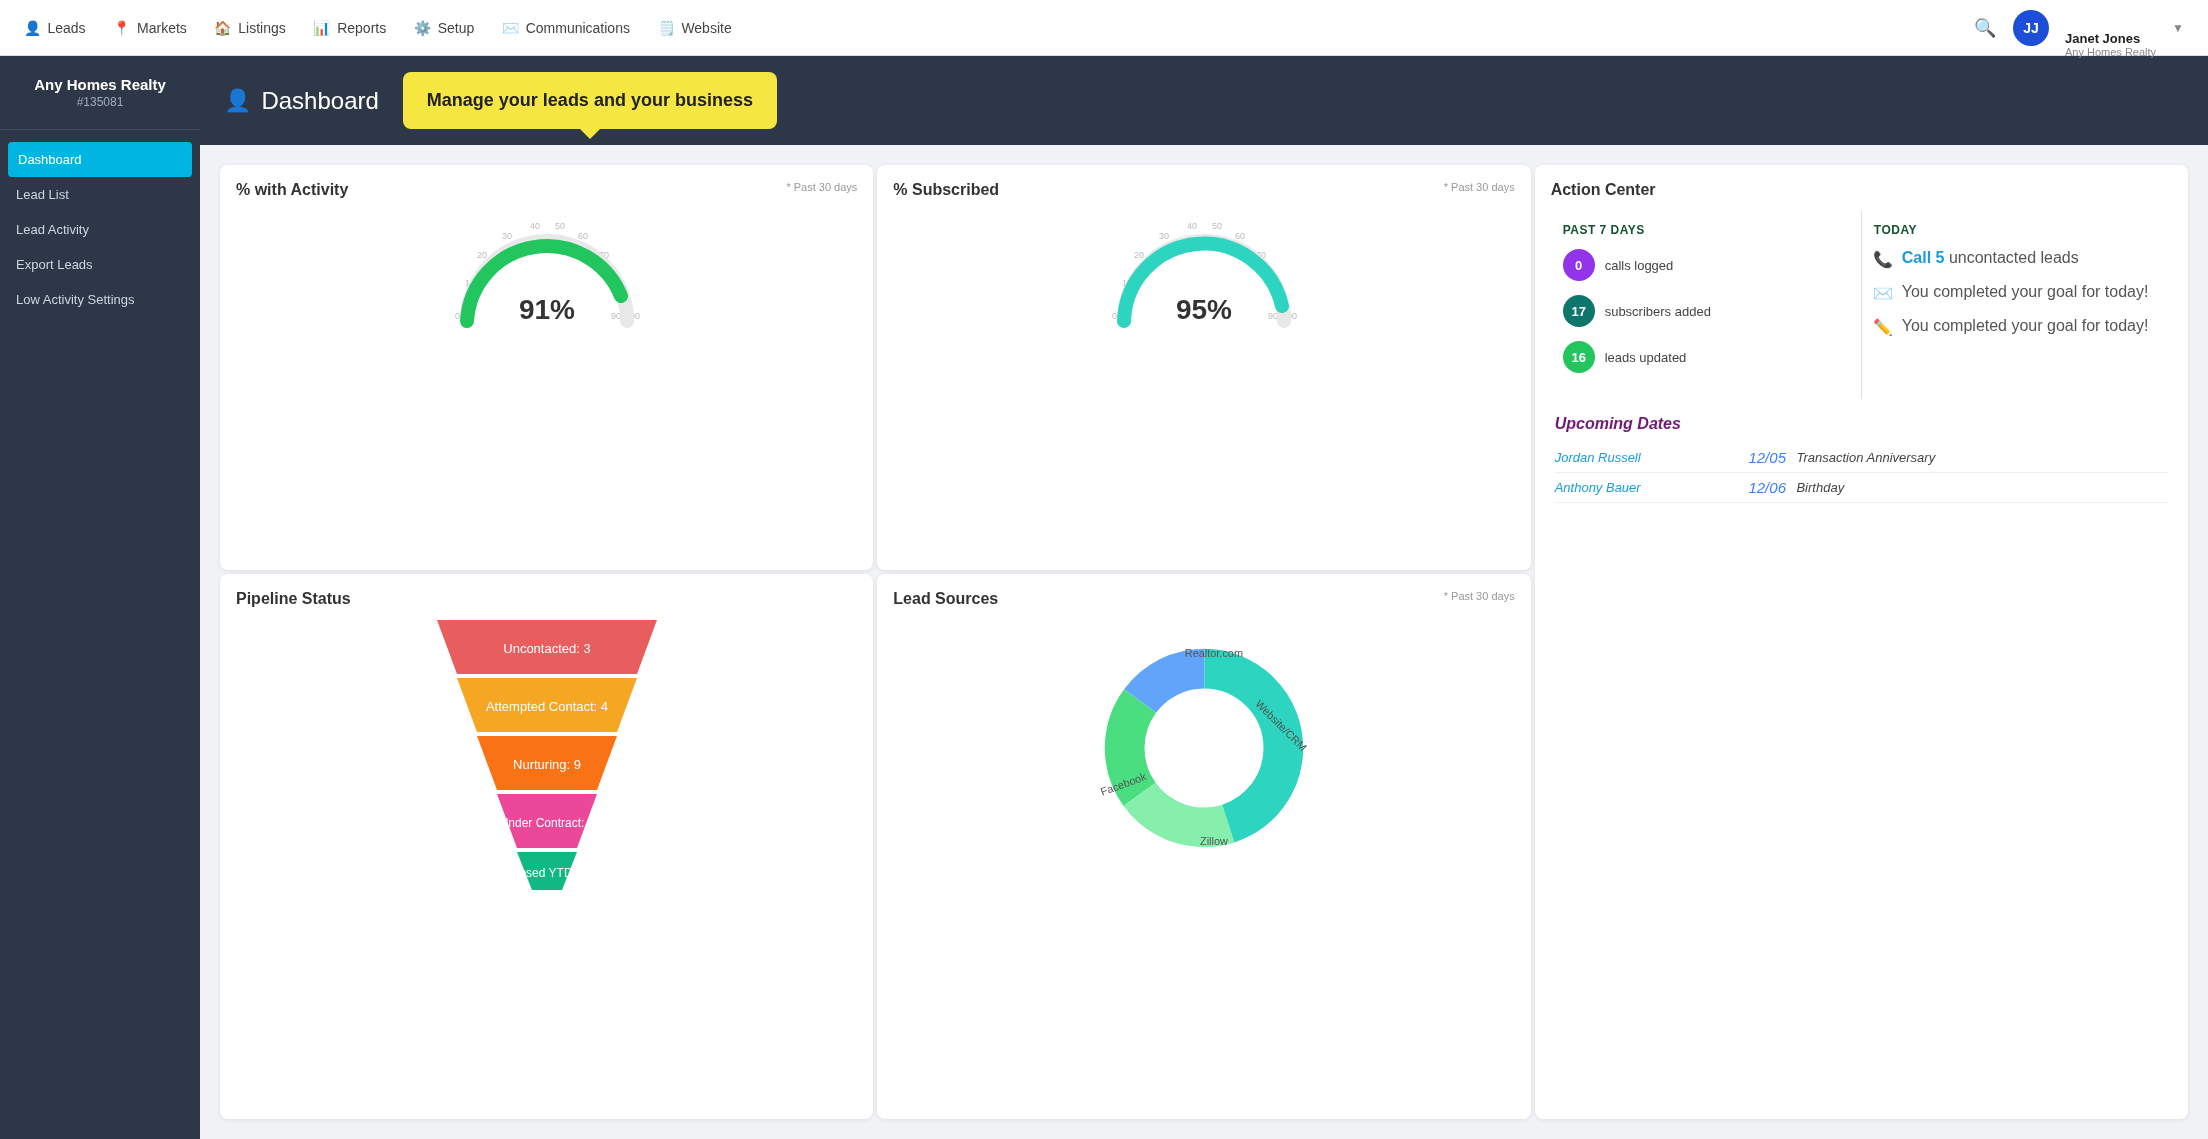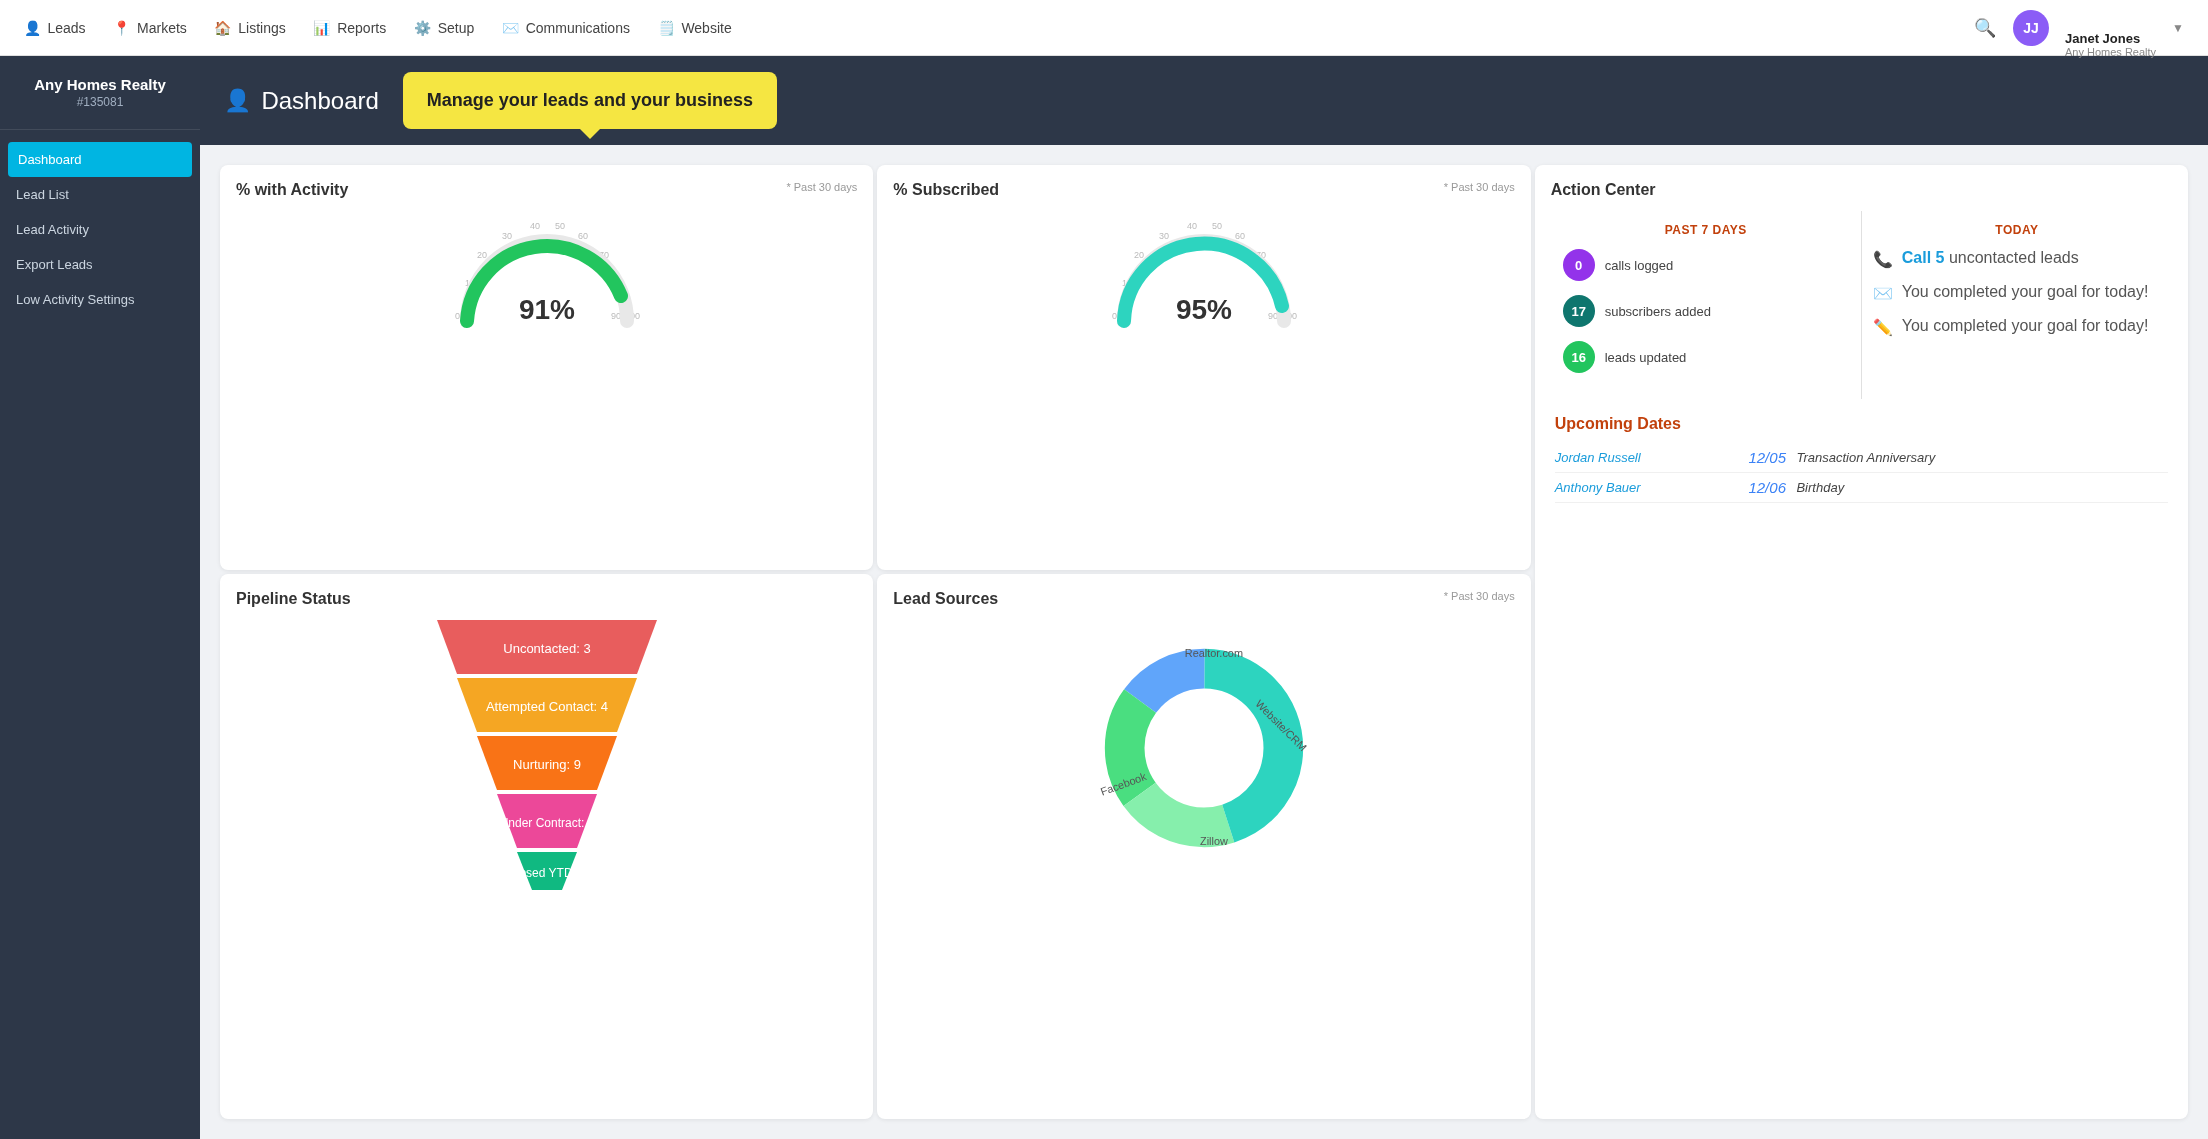--- a/index.html
+++ b/index.html
@@ -20,21 +20,21 @@
     .top-nav-link {
       display: flex; align-items: center; gap: 6px;
       color: #444; font-size: 14px; cursor: pointer; text-decoration: none;
       padding: 4px 0;
     }
     .nav-icon { font-size: 14px; color: #888; }
     .top-nav-right { display: flex; align-items: center; gap: 16px; }
     .search-icon { font-size: 18px; color: #888; cursor: pointer; }
     .user-avatar {
       width: 36px; height: 36px; border-radius: 50%;
-      background: #8b5cf6; color: #fff; display: flex; align-items: center;
+      background: #1d4ed8; color: #fff; display: flex; align-items: center;
       justify-content: center; font-size: 14px; font-weight: 600; cursor: pointer;
     }
     .user-info { display: flex; flex-direction: column; margin-top: 34px; }
     .user-name { font-size: 13px; font-weight: 600; color: #222; }
     .user-company { font-size: 11px; color: #888; }
     .dropdown-arrow { font-size: 12px; color: #888; cursor: pointer; }
 
     
     .main-layout { display: flex; flex: 1; overflow: hidden; }
 
@@ -129,36 +129,36 @@
     .gauge-container { display: flex; justify-content: center; align-items: center; position: relative; margin: 8px 0; }
 
     
     .funnel-container { display: flex; flex-direction: column; align-items: center; padding: 8px 0; }
 
     
     .action-center-card { grid-column: 3; grid-row: 1 / 3; }
     .action-center-inner { display: flex; gap: 0; margin-top: 12px; }
     .ac-col { flex: 1; padding: 12px; }
     .ac-col:first-child { border-right: 1px solid #e0e0e0; }
-    .ac-col-title { font-size: 12px; font-weight: 600; color: #c2410c; letter-spacing: 0.5px; text-align: center; margin-bottom: 12px; }
+    .ac-col-title { font-size: 12px; font-weight: 600; color: #14532d; letter-spacing: 0.5px; margin-bottom: 12px; }
     .ac-row { display: flex; align-items: center; gap: 10px; margin-bottom: 14px; }
     .ac-badge {
       width: 32px; height: 32px; border-radius: 50%;
       display: flex; align-items: center; justify-content: center;
       font-size: 13px; font-weight: 700; color: #fff; flex-shrink: 0;
     }
     .ac-label { font-size: 13px; color: #444; }
     .ac-today-item { display: flex; align-items: flex-start; gap: 8px; margin-bottom: 14px; }
     .ac-today-icon { font-size: 16px; margin-top: 1px; }
     .ac-today-link { color: #1a9cdb; font-weight: 600; }
     .ac-today-sub { color: #555; }
 
     
     .upcoming-dates { margin-top: 16px; padding: 0 4px; }
-    .ud-title { font-size: 16px; font-weight: 600; color: #c2410c; margin-bottom: 10px; }
+    .ud-title { font-size: 16px; font-weight: 600; color: #701a75; margin-bottom: 10px; font-style: italic; }
     .ud-row { display: flex; align-items: center; gap: 8px; padding: 6px 0; border-bottom: 1px solid #f0f0f0; font-style: italic; }
     .ud-name { color: #1a9cdb; font-size: 13px; flex: 1; cursor: pointer; }
     .ud-date { font-size: 15px; color: #3b82f6; width: 40px; }
     .ud-event { font-size: 13px; color: #444; flex: 2; }
 
     
     .donut-container { display: flex; justify-content: center; align-items: center; padding: 8px 0; }
 
     svg.gauge { overflow: visible; }
 

